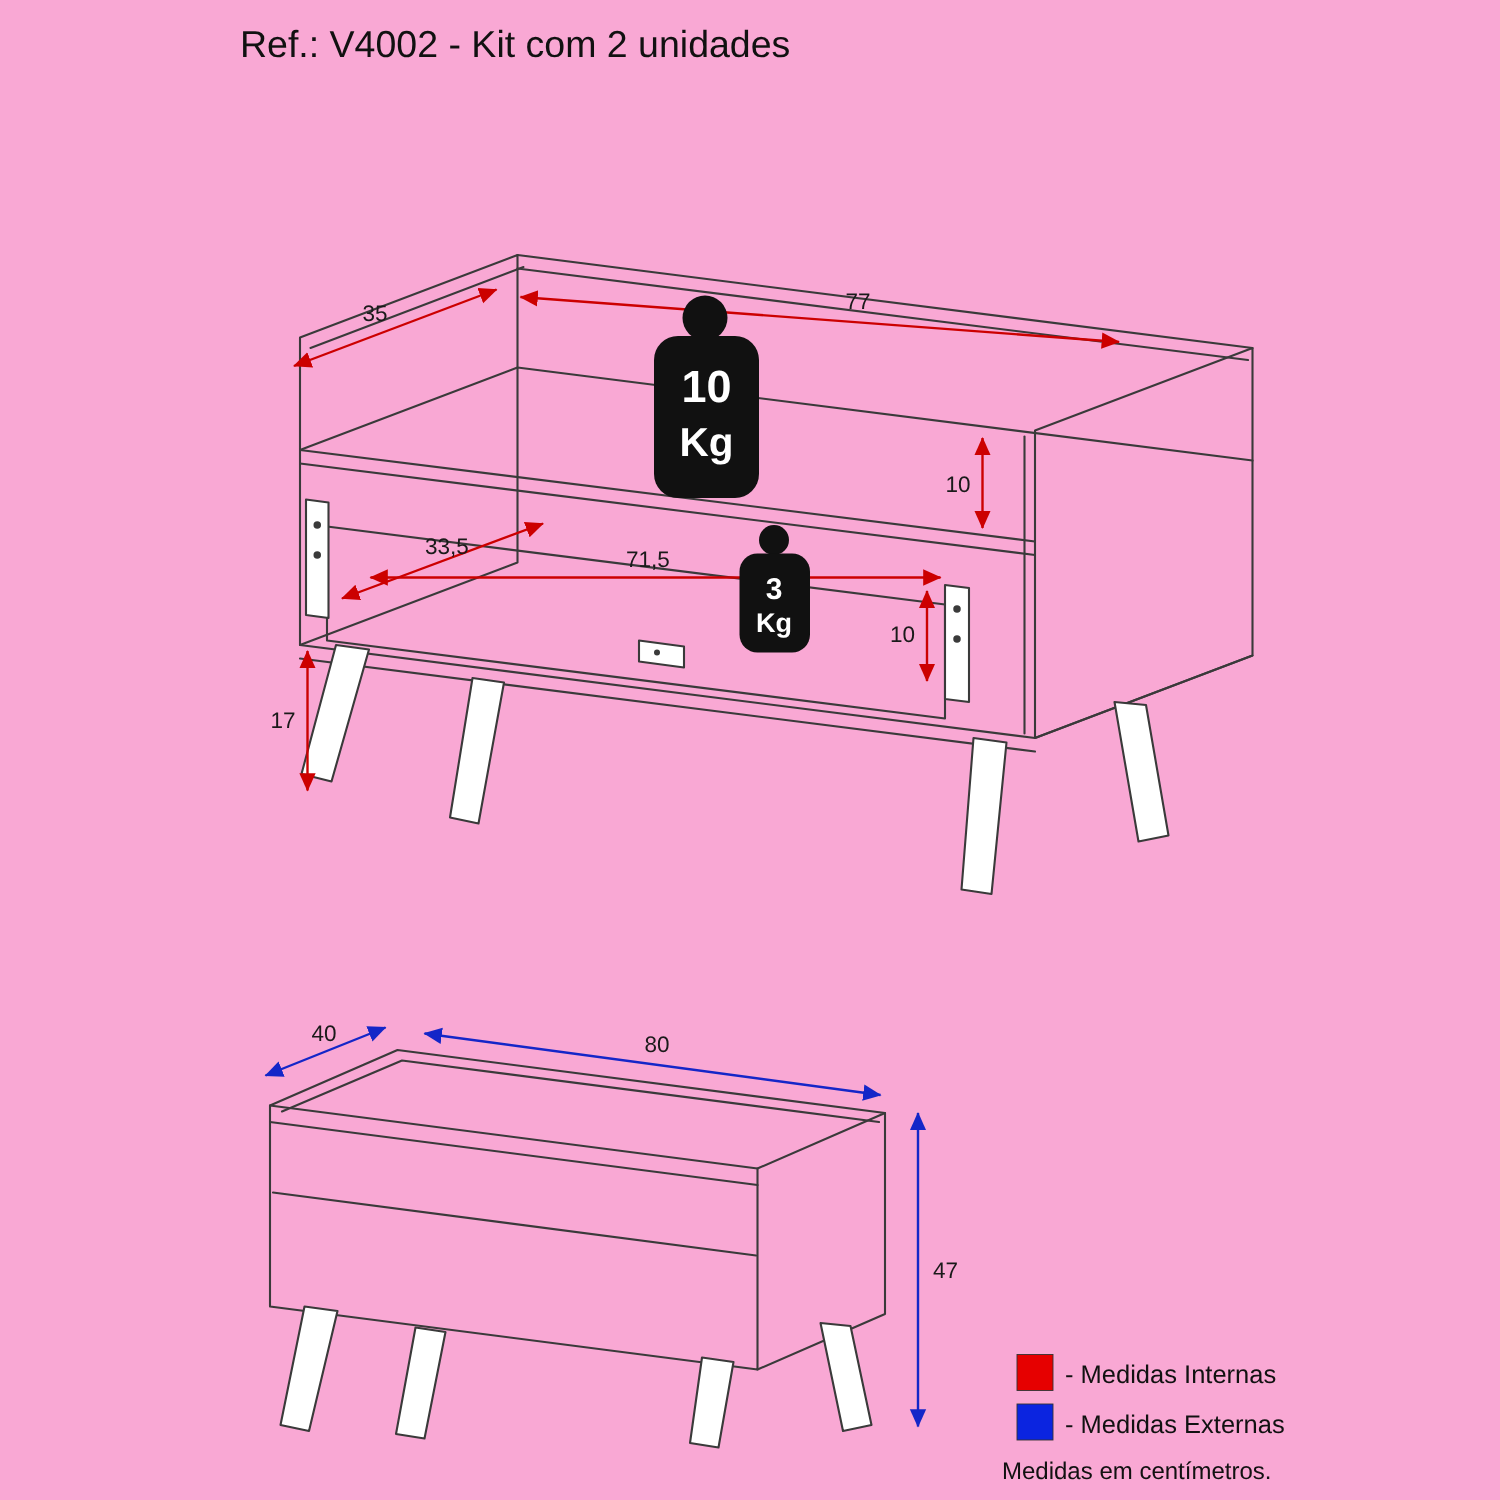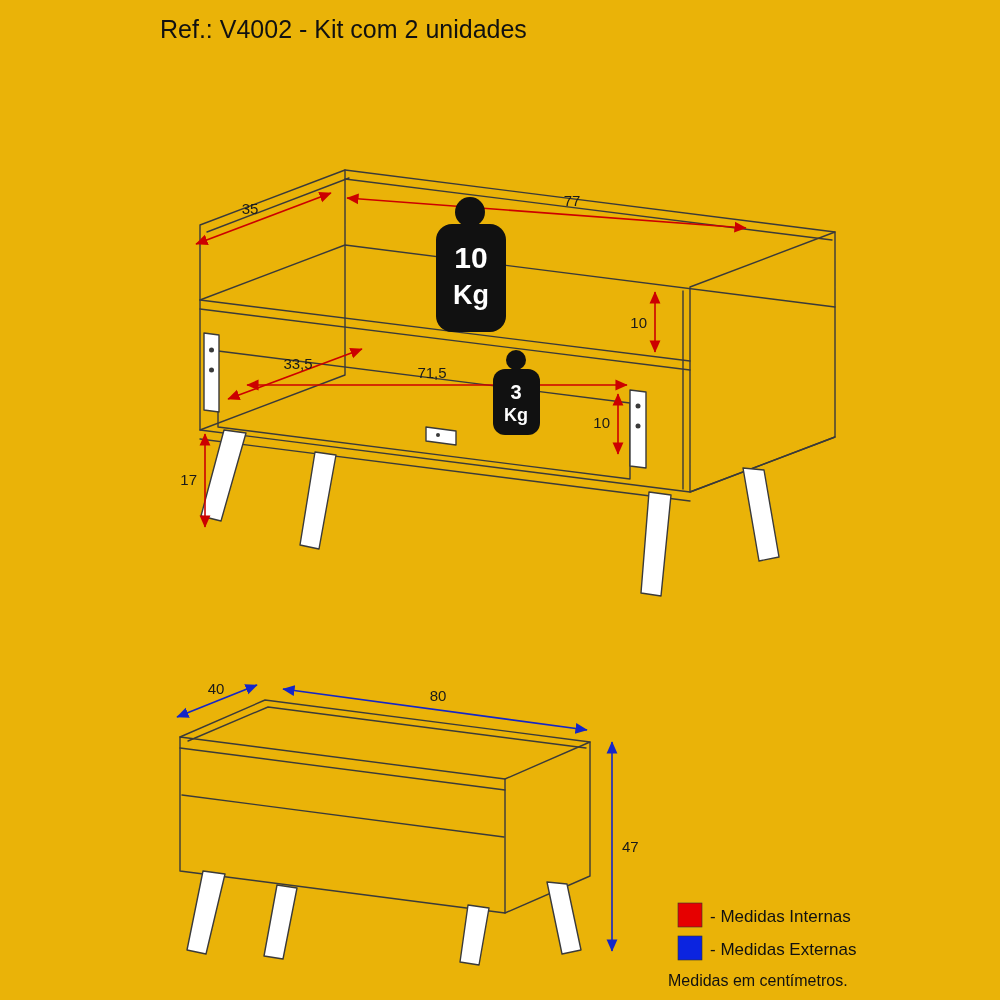--- a/index.html
+++ b/index.html
@@ -1,16 +1,16 @@
 <!DOCTYPE html>
 <html><head>
 <meta charset="utf-8">
 <style>
   html,body{margin:0;padding:0;background:#ffffff;}
-  .page{position:relative;width:1000px;height:1000px;background:#eab308;overflow:hidden;
+  .page{position:relative;width:1000px;height:1000px;background:#f9a8d4;overflow:hidden;
         font-family:"Liberation Sans", sans-serif;}
   svg text{font-family:"Liberation Sans", sans-serif;}
   .title-text{font-size:25px;fill:#111111;}
   .dim{font-size:15px;fill:#1a1a1a;}
   .furn{stroke:#3a3a3a;stroke-width:1.4;fill:none;stroke-linejoin:round;stroke-linecap:round;}
   .furn-fill{stroke:#3a3a3a;stroke-width:1.4;fill:#ffffff;stroke-linejoin:round;}
   .dimline-r{stroke:#cc0000;stroke-width:1.6;fill:none;}
   .dimline-b{stroke:#1426c8;stroke-width:1.6;fill:none;}
   .badge{fill:#111111;}
   .badge-text{fill:#ffffff;font-weight:bold;text-anchor:middle;}

